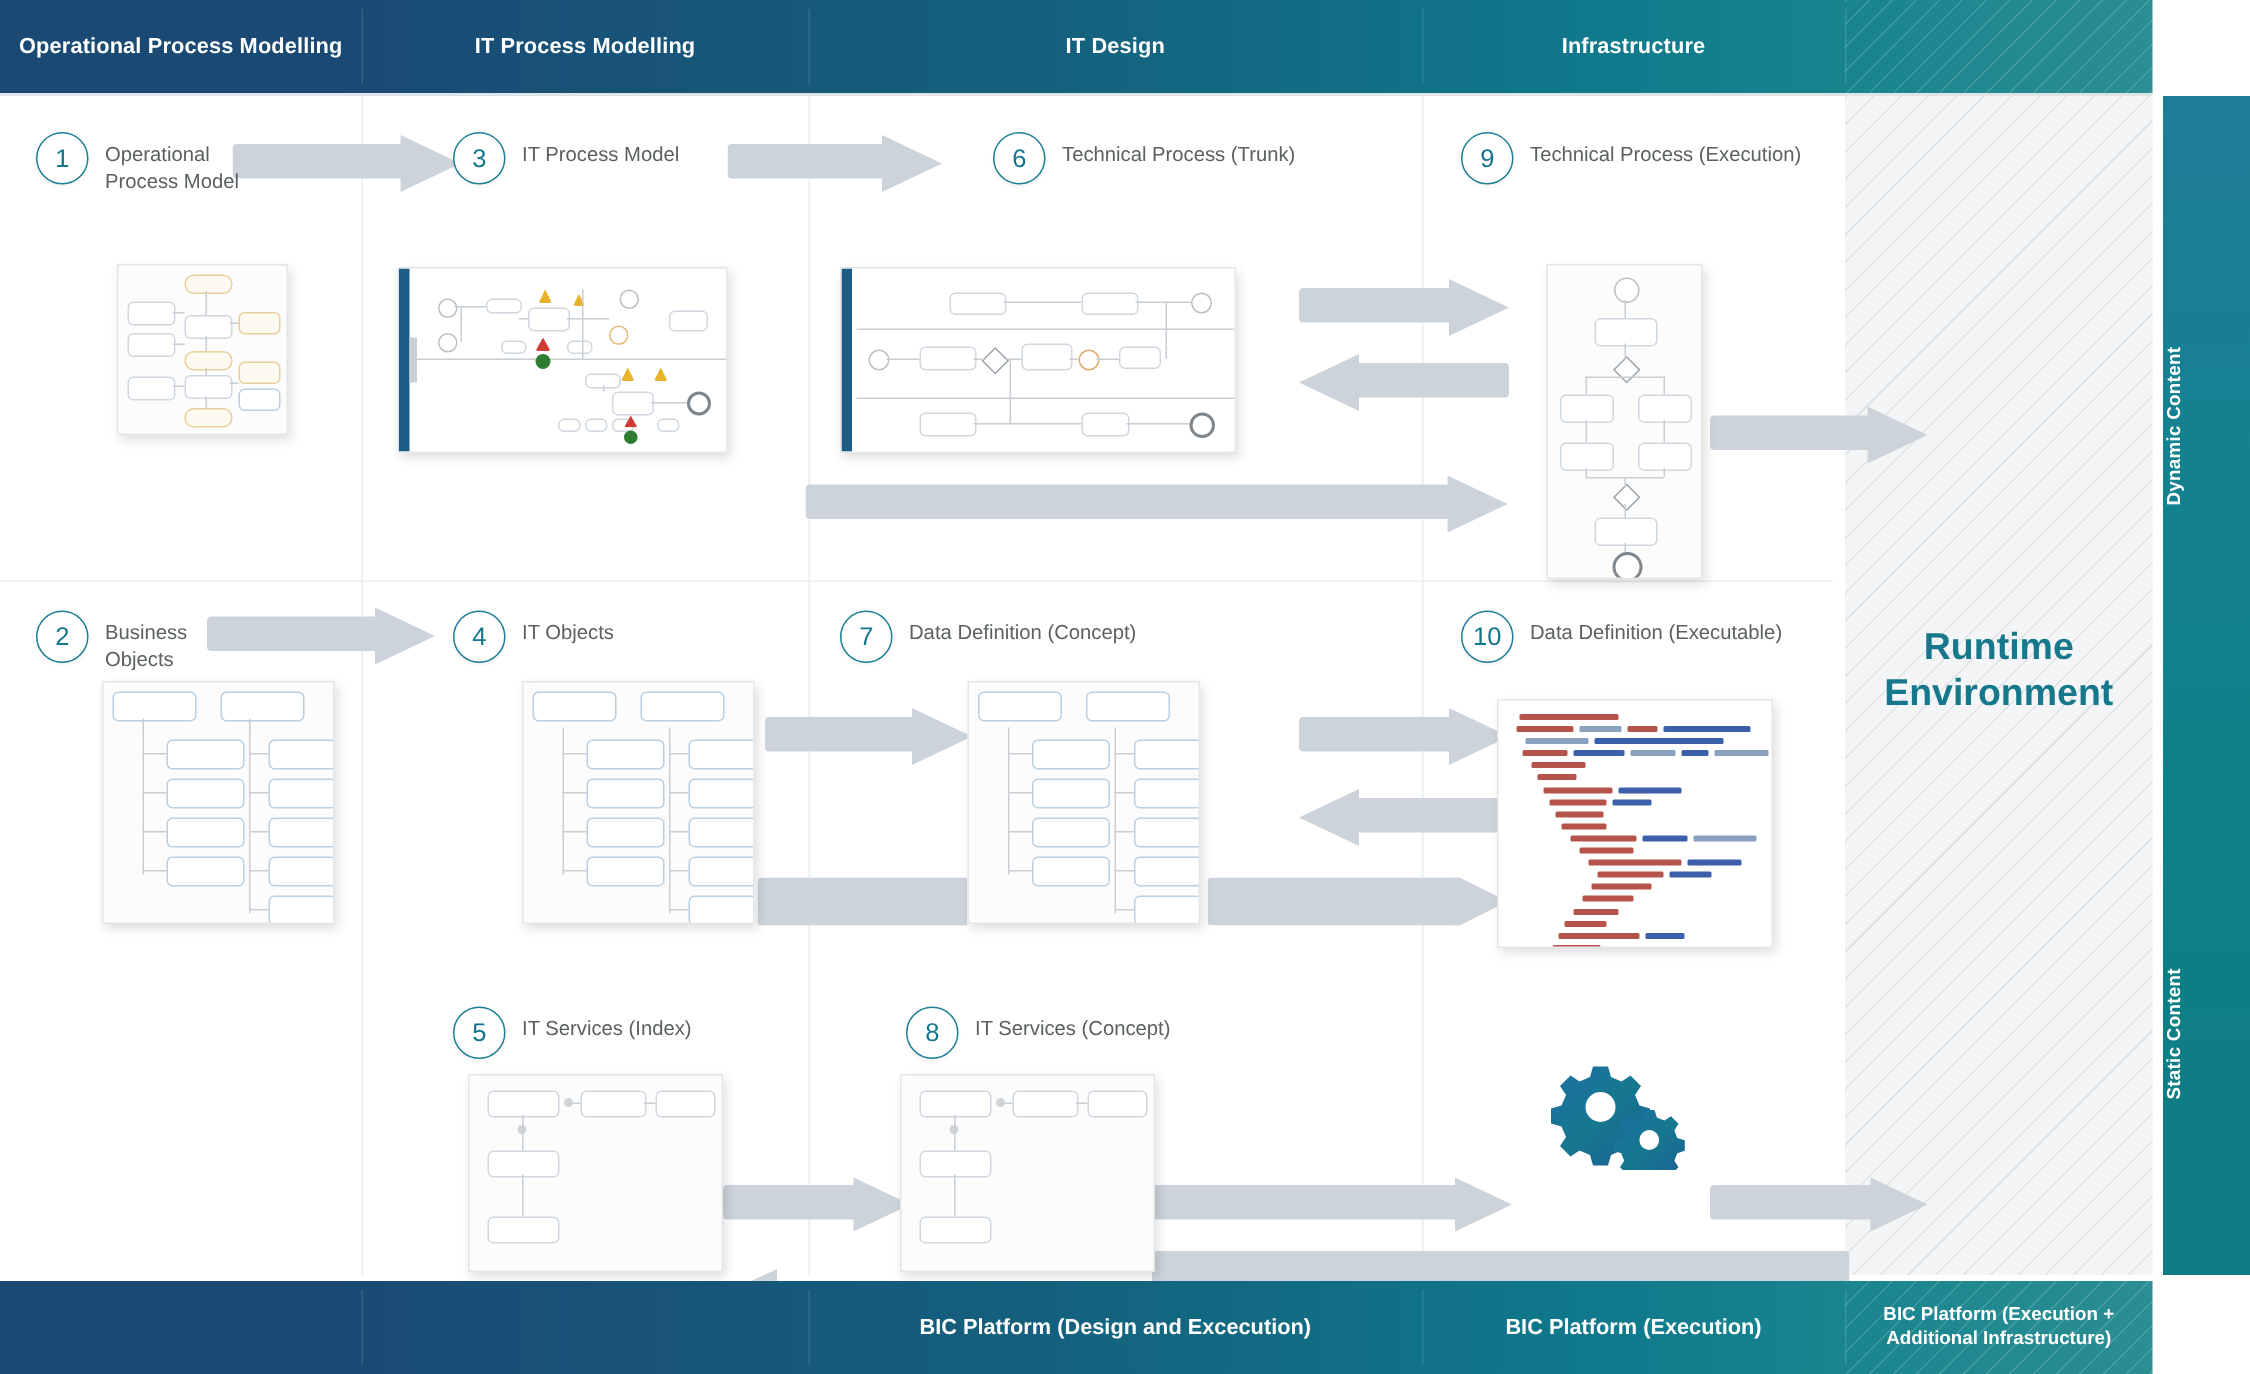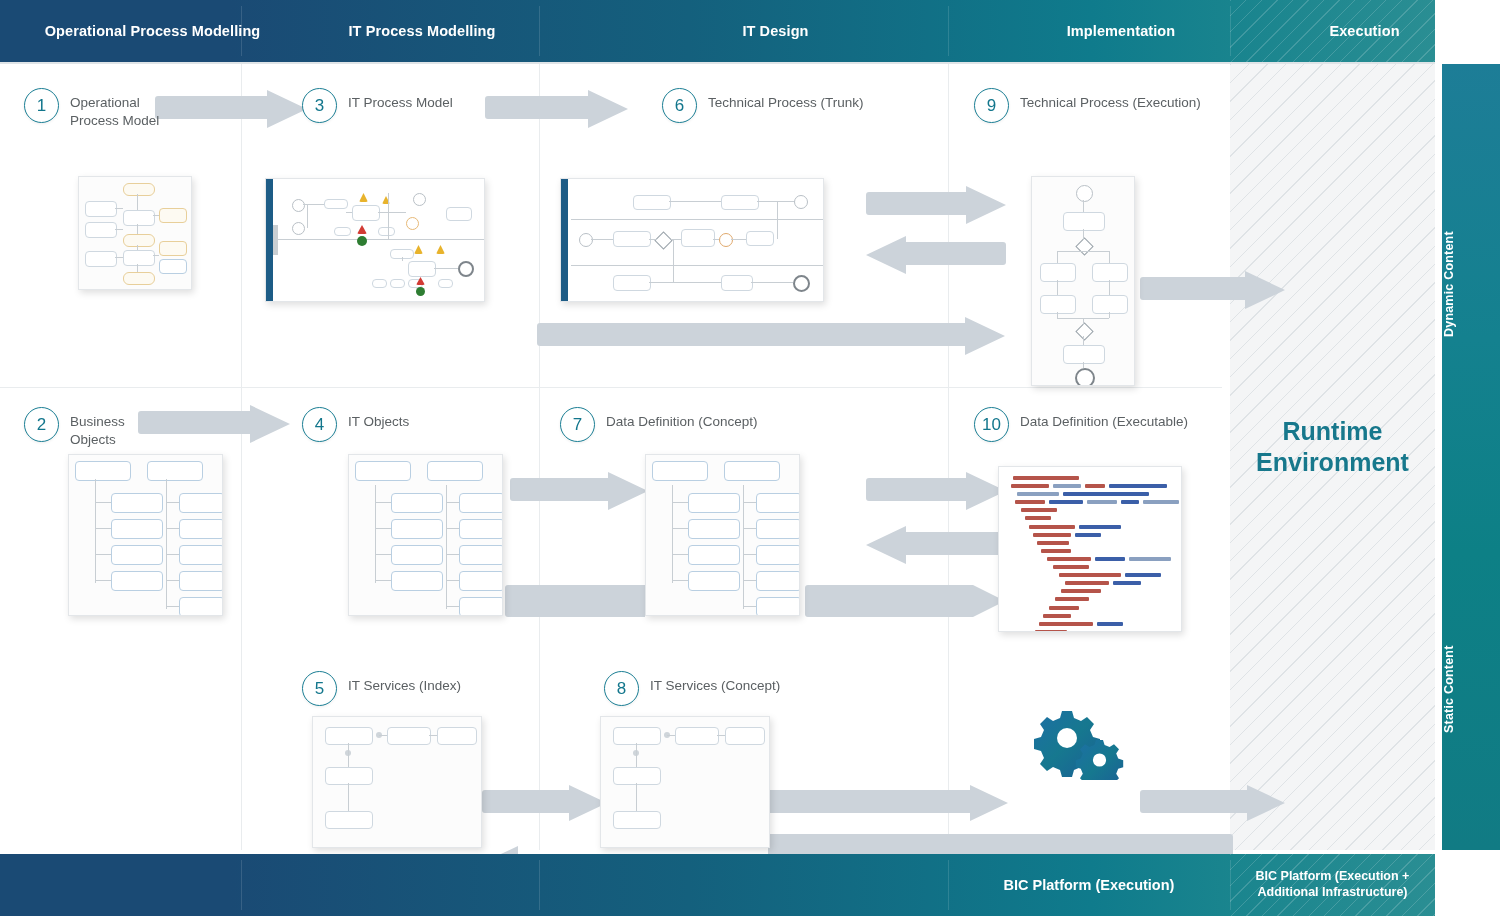--- a/index.html
+++ b/index.html
@@ -9,21 +9,21 @@
     font-family:"Liberation Sans", sans-serif;
     overflow:hidden;
     position:relative;
   }
   #stage{position:absolute;left:0;top:0;width:1500px;height:916px;}
 
   
   .header{position:absolute;left:0;top:0;width:1435px;height:62px;
     background:linear-gradient(90deg,#1a4a74 0%,#1a4a74 16%,#14607d 48%,#0f7b8c 76%,#19848e 86%,#2a8e93 100%);}
   .hcell{position:absolute;top:0;height:62px;display:flex;align-items:center;justify-content:center;
-    color:#ffffff;font-weight:bold;font-size:14.5px;line-height:1.25;text-align:center;letter-spacing:.1px;padding-left:32px;}
+    color:#ffffff;font-weight:bold;font-size:14.5px;line-height:1.25;text-align:center;letter-spacing:.1px;}
   .hsep{position:absolute;top:6px;width:1px;height:50px;background:rgba(255,255,255,.13);}
   .hhatch{position:absolute;top:0;left:1230px;width:205px;height:62px;
     background-image:repeating-linear-gradient(135deg,rgba(255,255,255,.16) 0 1px,rgba(255,255,255,0) 1px 11px);}
   .header-underline{position:absolute;left:0;top:62px;width:1435px;height:2px;background:#dfe4e7;}
 
   
   .canvas{position:absolute;left:0;top:64px;width:1435px;height:786px;background:#ffffff;}
   .col-sep{position:absolute;top:0;width:1px;height:786px;background:#e9ecee;}
   .row-sep{position:absolute;left:0;width:1222px;height:1px;background:#e9ecee;}
 
@@ -99,24 +99,21 @@
     <div class="hcell" style="left:0px;width:241px">
         <span>Operational Process Modelling</span>
       </div>
     <div class="hcell" style="left:241px;width:298px">
         <span>IT Process Modelling</span>
       </div>
     <div class="hcell" style="left:539px;width:409px">
         <span>IT Design</span>
       </div>
     <div class="hcell" style="left:948px;width:282px">
-        <span>Implementation</span>
-      </div>
-    <div class="hcell" style="left:1230px;width:205px">
-        <span>Execution</span>
+        <span>Infrastructure</span>
       </div>
   </div>
   <div class="header-underline"></div>
 
   <div class="canvas">
 
     <div class="col-sep" style="left:241px"></div>
     <div class="col-sep" style="left:539px"></div>
     <div class="col-sep" style="left:948px"></div>
     <div class="row-sep" style="top:323px"></div>
@@ -577,20 +574,23 @@
     <div class="rail-txt" style="top:120px;height:200px">Dynamic Content</div>
     <div class="rail-txt" style="top:540px;height:170px">Static Content</div>
   </div>
 
   <div class="footer">
     <div class="fhatch"></div>
     <div class="fsep" style="left:241px"></div>
     <div class="fsep" style="left:539px"></div>
     <div class="fsep" style="left:948px"></div>
     <div class="fsep" style="left:1230px"></div>
+    <div class="fcell" style="left:539px;width:409px">
+        <span>BIC Platform (Design and Excecution)</span>
+      </div>
     <div class="fcell" style="left:948px;width:282px">
         <span>BIC Platform (Execution)</span>
       </div>
     <div class="fcell small" style="left:1230px;width:205px">
         <span>BIC Platform (Execution + Additional Infrastructure)</span>
       </div>
   </div>
 
 </div>
 

